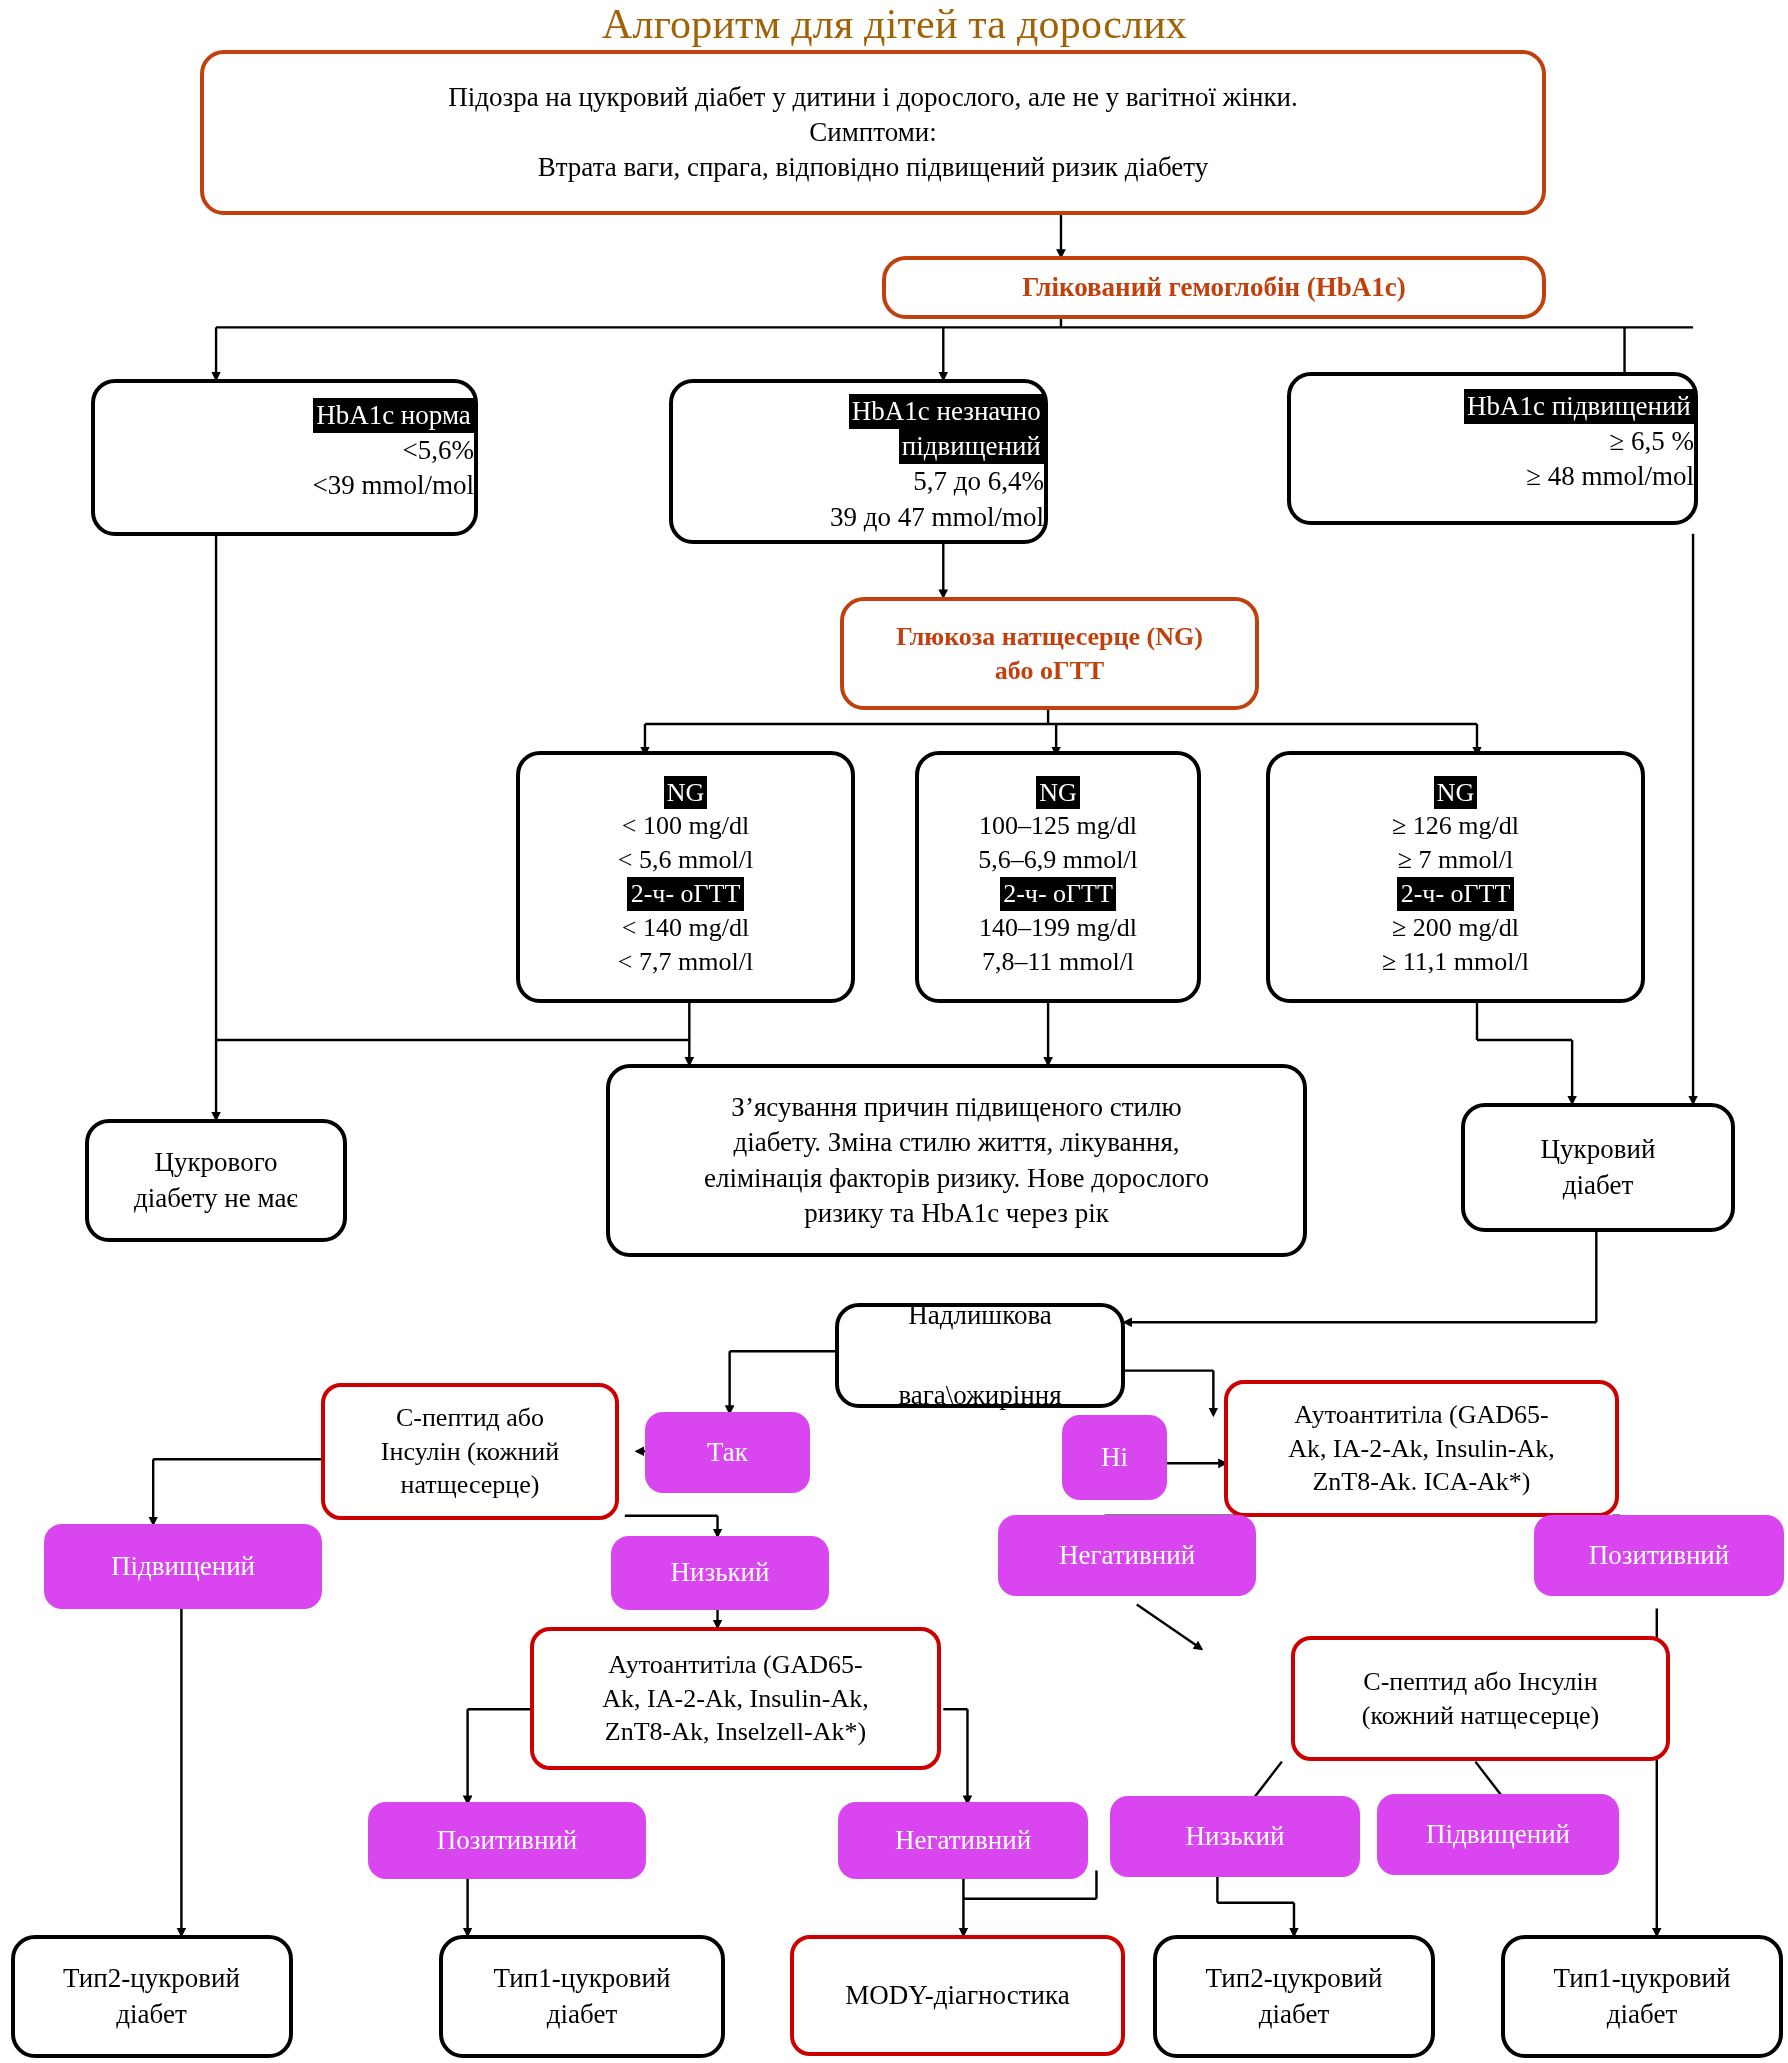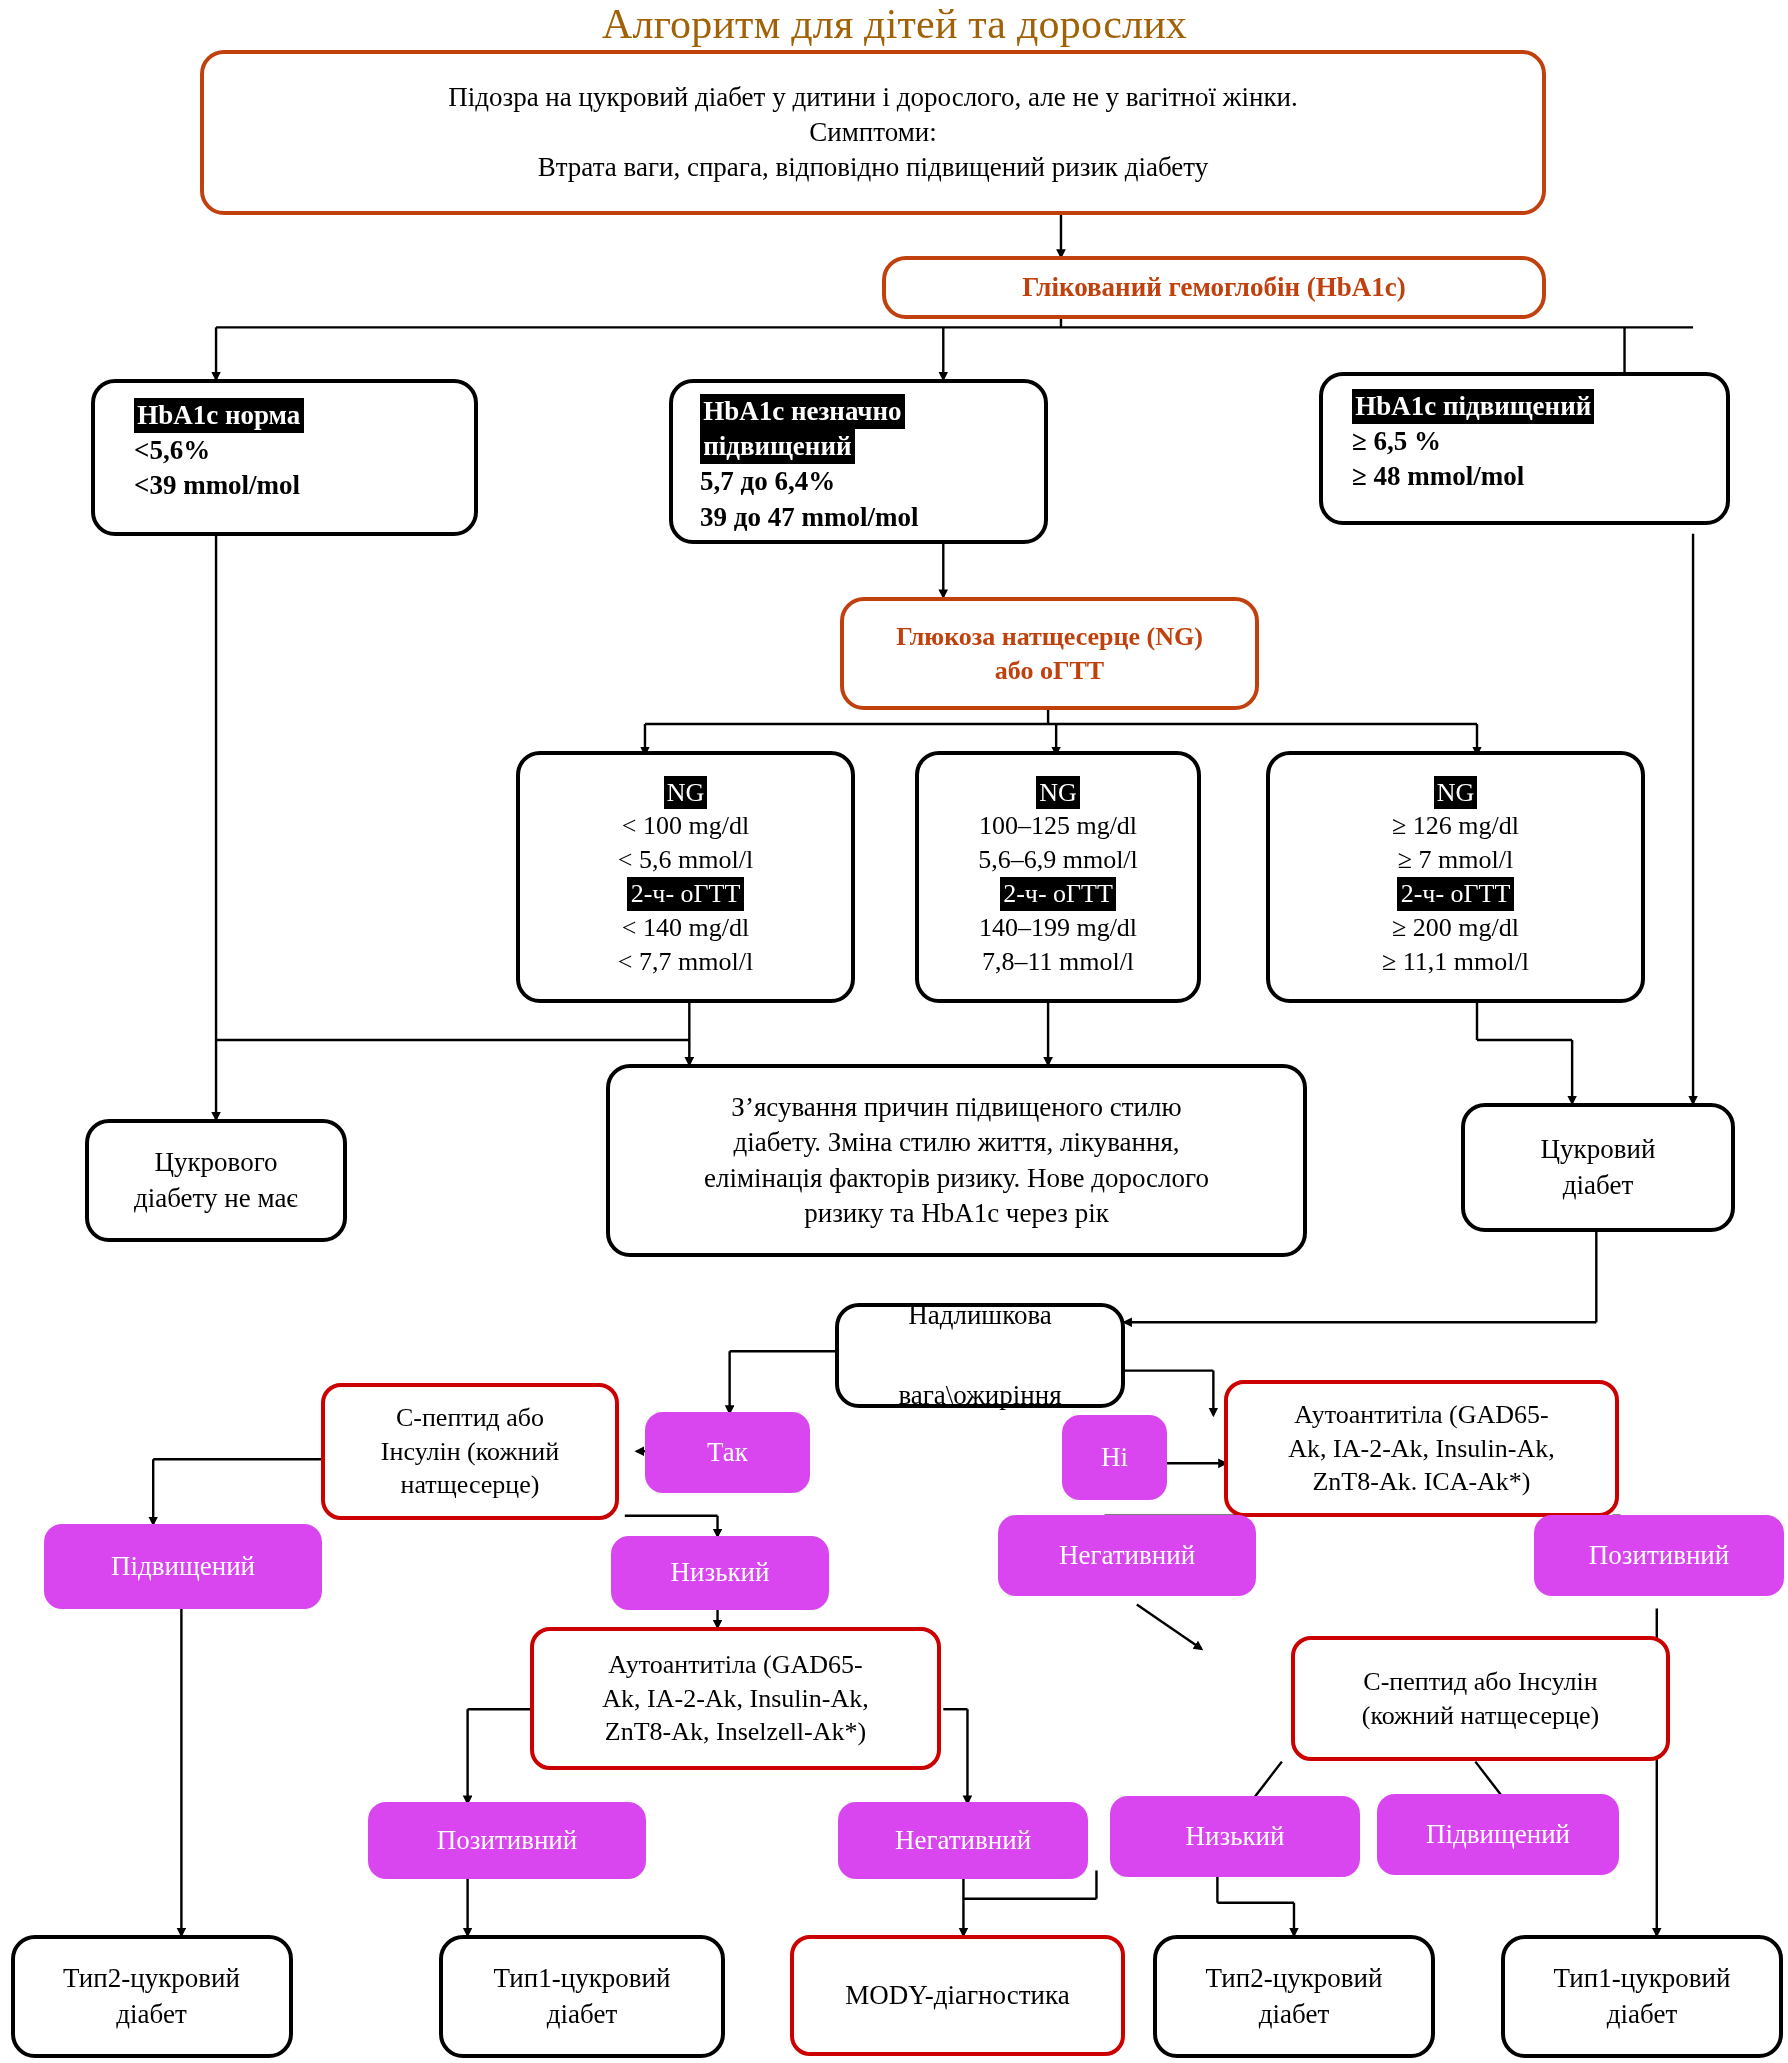--- a/index.html
+++ b/index.html
@@ -8,21 +8,21 @@
   #wires{position:absolute;left:0;top:0;width:1789px;height:2064px;pointer-events:none;}
   .node{position:absolute;box-sizing:border-box;display:flex;flex-direction:column;
         align-items:center;justify-content:center;text-align:center;}
   
   .b-black{border:4px solid #000;border-radius:24px;background:#fff;color:#000;}
   .b-orange{border:4px solid #C0410E;border-radius:24px;background:#fff;color:#C0410E;font-weight:bold;}
   .b-red{border:4px solid #CC0000;border-radius:20px;background:#fff;color:#000;}
   .b-fill{background:#d946ef;color:#fff;border-radius:18px;border:none;}
   .ln{display:block;line-height:1.30;white-space:nowrap;}
   .hl{background:#000;color:#fff;padding:0 3.2px;display:inline-block;}
-  .left{align-items:flex-start;text-align:left;font-weight:bold;}
+  .left{align-items:flex-end;text-align:left;}
   #title{position:absolute;left:0;top:0;width:1789px;text-align:center;
          font-size:42px;color:#a16207;letter-spacing:0.2px;}
 </style>
 </head>
 <body>
 
 <div id="stage">
 
   <div id="title">Алгоритм для дітей та дорослих</div>
 
@@ -133,21 +133,21 @@
     <span class="ln">&lt;39 mmol/mol</span>
   </div>
 
   <div class="node b-black left" style="left:669px;top:379px;width:379px;height:165px;font-size:27px;padding:11.3px 0 0 27px;justify-content:flex-start;">
     <span class="ln"><span class="hl">HbA1c незначно</span></span>
     <span class="ln"><span class="hl">підвищений</span></span>
     <span class="ln">5,7 до 6,4%</span>
     <span class="ln">39 до 47 mmol/mol</span>
   </div>
 
-  <div class="node b-black left" style="left:1287px;top:372px;width:411px;height:153px;font-size:27px;padding:13px 0 0 29px;justify-content:flex-start;margin-left:32px;">
+  <div class="node b-black left" style="left:1287px;top:372px;width:411px;height:153px;font-size:27px;padding:13px 0 0 29px;justify-content:flex-start;">
     <span class="ln"><span class="hl">HbA1c підвищений</span></span>
     <span class="ln">≥ 6,5 %</span>
     <span class="ln">≥ 48 mmol/mol</span>
   </div>
 
   <div class="node b-orange" style="left:840px;top:597px;width:419px;height:113px;font-size:26px;">
     <span class="ln">Глюкоза натщесерце (NG)</span>
     <span class="ln">або оГТТ</span>
   </div>
 

